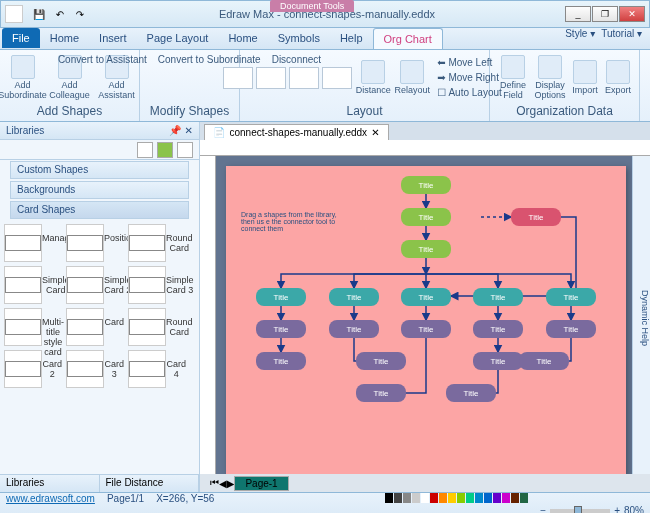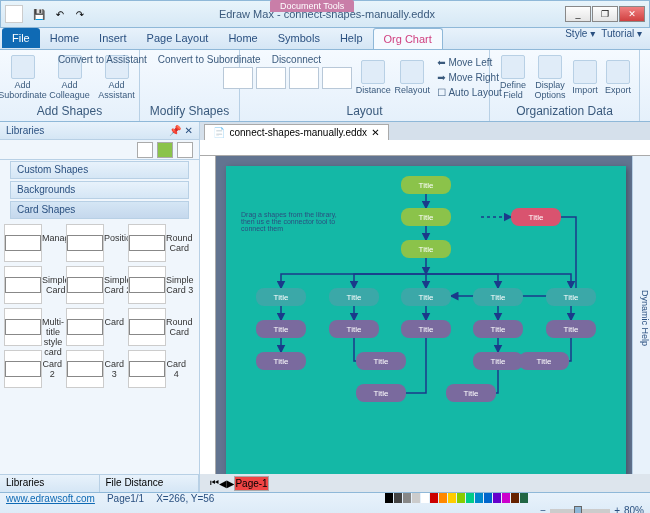--- a/index.html
+++ b/index.html
@@ -41,32 +41,32 @@
 .shape .thumb{width:54px;height:38px;background:#fff;border:1px solid #ccc;display:flex;align-items:center;justify-content:center}
 .shape .thumb .mini{width:36px;height:16px;border:1px solid #888;font-size:6px;display:flex;align-items:center;justify-content:center}
 .shape .lbl{font-size:9px;text-align:center;color:#333;margin-top:2px;line-height:1.1;height:20px}
 .canvas-area{flex:1;display:flex;flex-direction:column;background:#e8ecf0}
 .doctabs{height:18px;display:flex;align-items:end;background:#d5e0eb}
 .doctab{background:#fff;border:1px solid #aaa;border-bottom:none;padding:2px 8px;font-size:10px;margin-left:4px;display:flex;align-items:center;gap:4px}
 .ruler-h{height:16px;background:#fff;border-bottom:1px solid #aaa}
 .canvas-wrap{flex:1;display:flex}
 .ruler-v{width:16px;background:#fff;border-right:1px solid #aaa}
 .canvas{flex:1;background:#627490;position:relative;overflow:auto}
-.page{position:absolute;left:10px;top:10px;width:400px;height:310px;background:#14b8a6;box-shadow:2px 2px 6px rgba(0,0,0,0.3)}
+.page{position:absolute;left:10px;top:10px;width:400px;height:310px;background:#fca5a5;box-shadow:2px 2px 6px rgba(0,0,0,0.3)}
 .hint{position:absolute;left:15px;top:45px;font-size:7px;color:#2a5080;width:100px}
 .node{position:absolute;width:50px;height:18px;border-radius:8px;color:#fff;display:flex;align-items:center;justify-content:center;font-size:8px}
 .n-green{background:#8bc34a}
 .n-red{background:#d9536f}
 .n-teal{background:#3ba8a8}
 .n-purple{background:#7a6a9e}
 svg.conn{position:absolute;top:0;left:0;width:100%;height:100%;pointer-events:none}
 svg.conn line,svg.conn polyline{stroke:#1a3a8a;stroke-width:1.5;fill:none;marker-end:url(#arrow)}
 .dyn-help{width:18px;background:#e8f2fb;writing-mode:vertical-rl;text-align:center;font-size:9px;color:#2a5080;border-left:1px solid #b8d0e5;padding-top:6px}
 .pagetabs{height:18px;background:#dde5ed;display:flex;align-items:center;padding:0 10px}
-.pagetab{background:#ef4444;border:1px solid #aaa;padding:1px 0;font-size:10px}
+.pagetab{background:#0f766e;border:1px solid #aaa;padding:1px 10px;font-size:10px}
 .sidebar-foot{height:18px;display:flex;border-top:1px solid #b8d0e5}
 .sidebar-foot .t{flex:1;padding:2px 6px;font-size:10px;background:linear-gradient(#e8f2fb,#d5e6f5);border-right:1px solid #b8d0e5}
 .statusbar{height:36px;background:linear-gradient(#e8f2fb,#d5e6f5);display:flex;padding:0 6px;font-size:10px;color:#2a5080;gap:12px;border-top:1px solid #8fb8d8}
 .statusbar .link{color:#0f6ab4;text-decoration:underline}
 .colorbar{display:flex;gap:1px;margin-left:auto}
 .colorbar div{width:8px;height:10px}
 .zoom{display:flex;align-items:center;gap:4px}
 .slider{width:60px;height:4px;background:#ccc;position:relative}
 .slider::after{content:"";position:absolute;left:40%;top:-3px;width:6px;height:10px;background:#8fb8d8;border:1px solid #666}
 </style>

